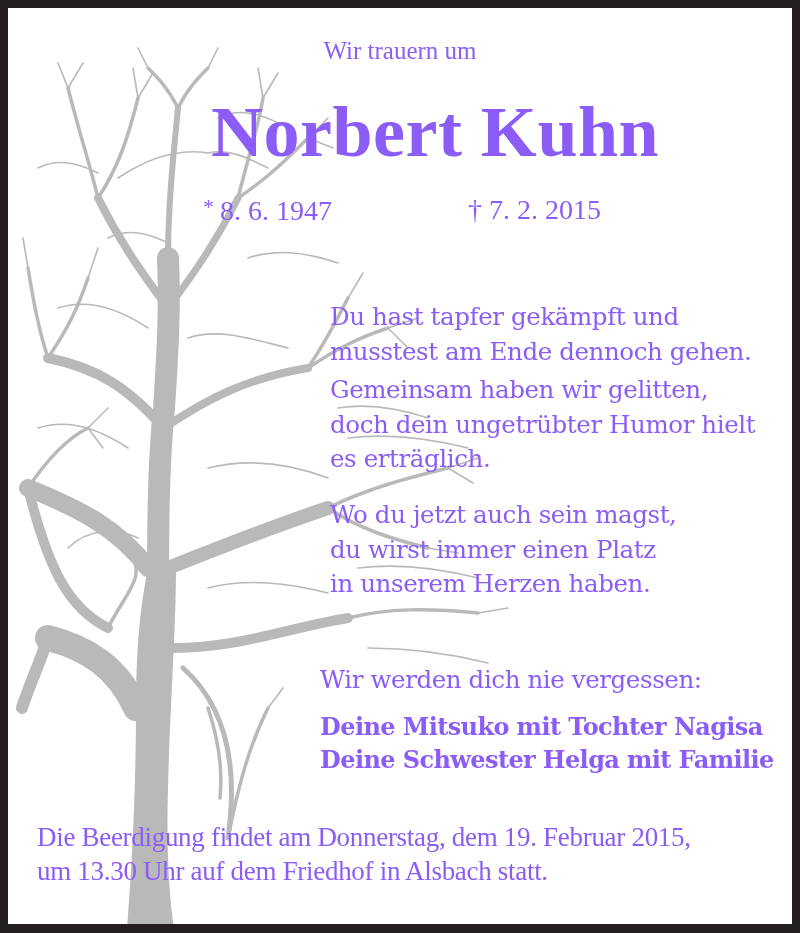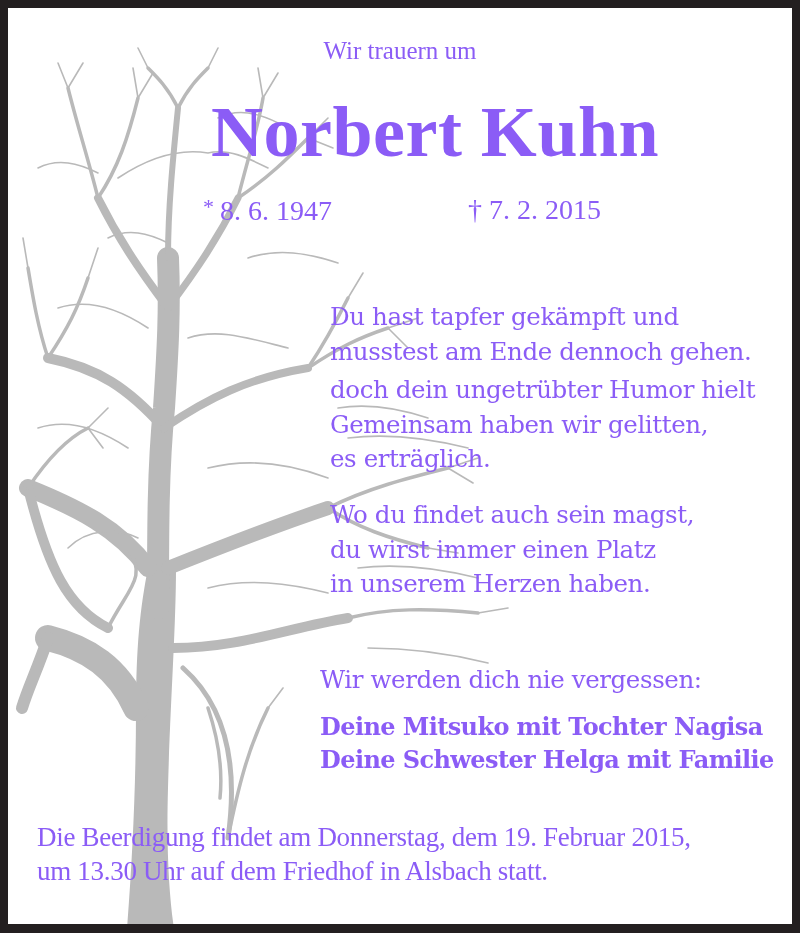--- a/index.html
+++ b/index.html
@@ -101,26 +101,26 @@
   </div>
   <div class="txt death">
     <span>†</span>&nbsp;<span>7. 2. 2015</span>
   </div>
 
   <div class="poem p1">
     <span class="line">Du hast tapfer gekämpft und</span>
     <span class="line">musstest am Ende dennoch gehen.</span>
   </div>
   <div class="poem p2">
+    <span class="line">Gemeinsam haben wir gelitten,</span>
     <span class="line">doch dein ungetrübter Humor hielt</span>
-    <span class="line">Gemeinsam haben wir gelitten,</span>
     <span class="line">es erträglich.</span>
   </div>
   <div class="poem p3">
-    <span class="line">Wo du findet auch sein magst,</span>
+    <span class="line">Wo du jetzt auch sein magst,</span>
     <span class="line">du wirst immer einen Platz</span>
     <span class="line">in unserem Herzen haben.</span>
   </div>
 
   <div class="txt farewell">Wir werden dich nie vergessen:</div>
 
   <div class="txt signers">
     <span class="line">Deine Mitsuko mit Tochter Nagisa</span>
     <span class="line">Deine Schwester Helga mit Familie</span>
   </div>

